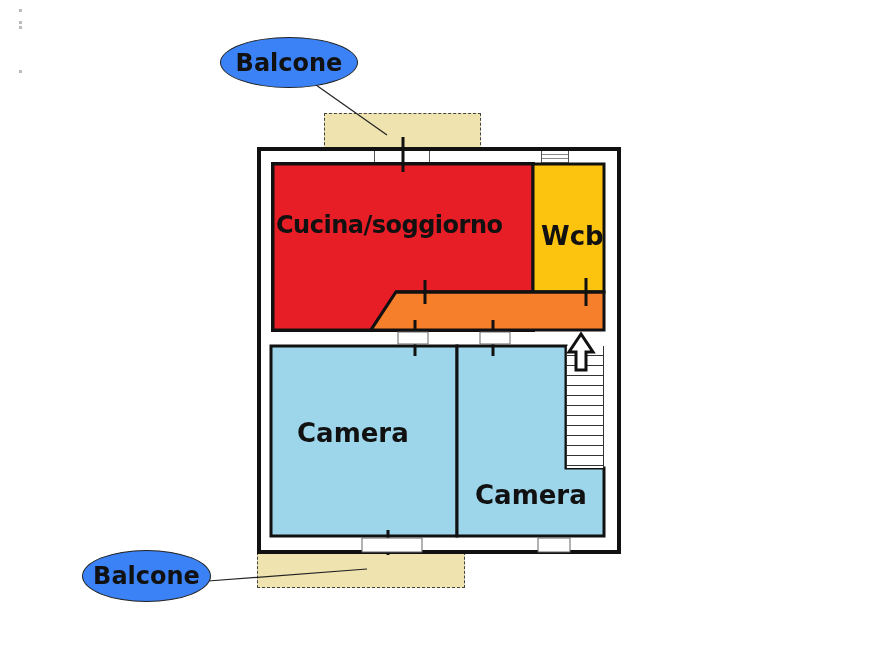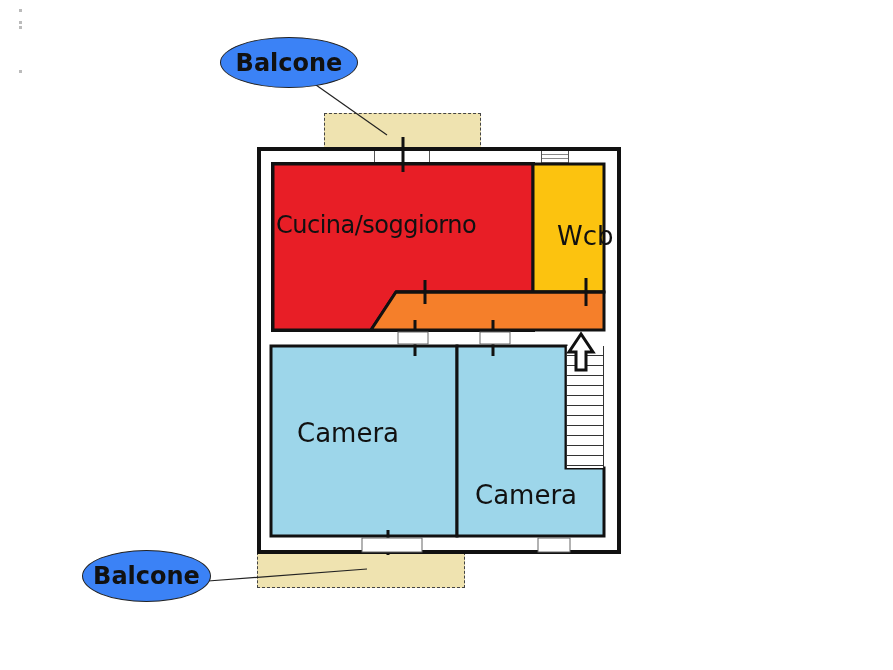--- a/index.html
+++ b/index.html
@@ -1,21 +1,21 @@
 <!DOCTYPE html>
 <html><head>
   <meta charset="utf-8">
   <style>
     html, body { margin: 0; padding: 0; background: #ffffff; }
     body { width: 893px; height: 670px; position: relative; overflow: hidden; font-family: "DejaVu Sans", sans-serif; }
     .abs { position: absolute; box-sizing: border-box; }
     .outer-wall { border: 4px solid #111; background: #fff; }
     .room { border: 3px solid #111; }
     .balcony { background: #efe3b0; border: 1px dashed #444; }
-    .label { font-weight: normal; color: #111; white-space: nowrap; font-family: "DejaVu Sans", sans-serif; }
+    .label { font-weight: bold; color: #111; white-space: nowrap; font-family: "DejaVu Sans", sans-serif; }
     .bubble { border: 1.5px solid #222; border-radius: 50%; background: #3b82f6; display: flex; align-items: center; justify-content: center; font-weight: bold; font-size: 24px; color: #111; font-family: "DejaVu Sans", sans-serif; }
     .window { background: #fff; border-left: 1px solid #555; border-right: 1px solid #555; }
     .stairs { background: repeating-linear-gradient(to bottom, #fff 0px, #fff 9px, #333 9px, #333 10px); border-left: 1px solid #333; border-right: 1px solid #333; }
     svg { position: absolute; left: 0; top: 0; }
     .dot { width: 3px; height: 3px; background: #bbb; }
   </style>
 </head>
 <body>
 
 <div class="abs dot" style="left:19px;top:9px;"></div>
@@ -65,18 +65,18 @@
 
   <line x1="208" y1="581" x2="367" y2="569" stroke="#222" stroke-width="1.2"></line>
 </svg>
 
 <div class="abs stairs" style="left:566px;top:346px;width:38px;height:122px;"></div>
 <svg width="893" height="670">
   <polygon points="581,334 569,352 576,352 576,370 586,370 586,352 593,352" fill="#fff" stroke="#111" stroke-width="3"></polygon>
 </svg>
 
 <div class="abs label" style="left:276px;top:211px;font-size:24px;letter-spacing:-0.5px;">Cucina/soggiorno</div>
-<div class="abs label" style="left:541px;top:221px;font-size:26px;margin-left:16px;">Wcb</div>
+<div class="abs label" style="left:541px;top:221px;font-size:26px;">Wcb</div>
 <div class="abs label" style="left:297px;top:418px;font-size:26px;">Camera</div>
 <div class="abs label" style="left:475px;top:480px;font-size:26px;">Camera</div>
 
 <div class="abs bubble" style="left:220px;top:37px;width:138px;height:51px;">Balcone</div>
 <div class="abs bubble" style="left:82px;top:550px;width:129px;height:52px;">Balcone</div>
 
 </body></html>

